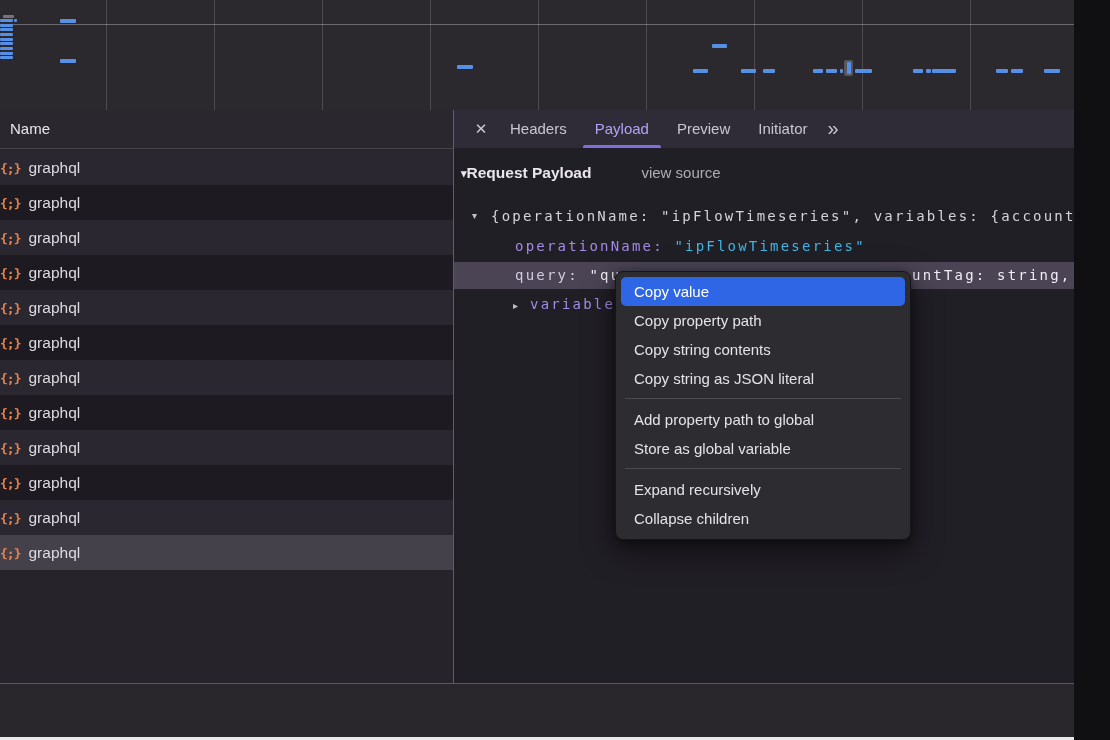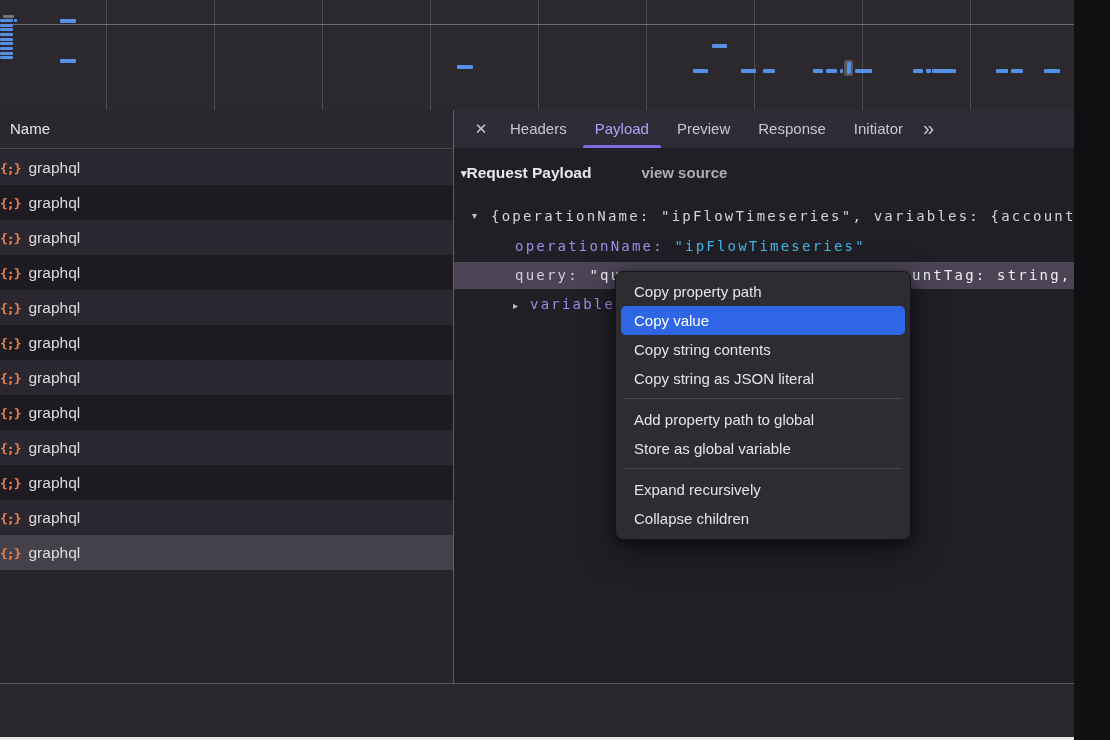--- a/index.html
+++ b/index.html
@@ -32,21 +32,21 @@
     color:#c9c6d2;font-size:15px;padding-left:12px;box-sizing:border-box;}
   .tb-close{width:30px;line-height:38px;text-align:center;font-size:15px;color:#cdcad5;cursor:default;}
   .tabs{display:flex;text-align:right;}
   .tab{padding:0 14px;line-height:38px;position:relative;cursor:default;}
   .tab.selected{color:#b1a4f5;}
   .tab.selected::after{content:"";position:absolute;left:2px;right:2px;bottom:0;height:3px;background:#7e6ce0;border-radius:2px 2px 0 0;}
   .tb-overflow{margin-left:6px;line-height:36px;font-size:20px;color:#c9c6d2;}
   .content{position:absolute;left:0;right:0;top:38px;bottom:0;overflow:hidden;}
   .section-header{position:absolute;left:7px;top:16px;font-size:15.5px;font-weight:bold;color:#e9e7ec;white-space:nowrap;}
   .section-header .tri{font-size:11px;vertical-align:1px;}
-  .viewsource{margin-left:50px;font-weight:700;color:#aeacb4;font-size:15px;}
+  .viewsource{margin-left:50px;font-weight:400;color:#aeacb4;font-size:15px;}
   .mono{font-family:"DejaVu Sans Mono",monospace;font-size:14px;letter-spacing:2.2px;color:#d6d4da;white-space:nowrap;}
   .tree-line{position:absolute;height:24px;line-height:24px;}
   .tri-gray{position:absolute;font-size:10px;color:#c3c1c8;font-family:"Liberation Sans",sans-serif;}
   .key{color:#a28ae5;}
   .str{color:#3fb6e3;}
   .query-row{position:absolute;left:0;right:0;top:114px;height:27px;line-height:27px;background:#4a4455;}
   .query-row .key{color:#d3cde0;}
   .query-row .val{color:#f0eef4;}
   .frag-right{position:absolute;left:458px;top:0;}
   .vars-row{position:absolute;left:0;right:0;top:143px;height:27px;line-height:27px;}
@@ -134,21 +134,20 @@
       </div>
   </div>
 
   <div class="right-panel">
     <div class="tabbar">
       <div class="tb-close">✕</div>
       <div class="tabs" id="tabs">
           <div class="tab">Headers</div>
           <div class="tab selected">Payload</div>
           <div class="tab">Preview</div>
-          <div class="tab">Response</div>
           <div class="tab">Initiator</div>
         </div>
       <div class="tb-overflow">»</div>
     </div>
 
     <div class="content">
       <div class="section-header">
         <span class="tri">▾</span><span>Request Payload</span><span class="viewsource">view source</span>
       </div>
 
@@ -170,22 +169,22 @@
         <span class="key" style="position:absolute;left:76px;top:0;">variables</span>
       </div>
     </div>
   </div>
 
   <div class="vdivider"></div>
   <div class="footer"></div>
   <div class="bottom-strip"></div>
 
   <div class="context-menu" id="menu">
+      <div class="menu-item highlight">Copy value</div>
       <div class="menu-item">Copy property path</div>
-      <div class="menu-item highlight">Copy value</div>
       <div class="menu-item">Copy string contents</div>
       <div class="menu-item">Copy string as JSON literal</div>
       <div class="menu-sep"></div>
       <div class="menu-item">Add property path to global</div>
       <div class="menu-item">Store as global variable</div>
       <div class="menu-sep"></div>
       <div class="menu-item">Expand recursively</div>
       <div class="menu-item">Collapse children</div>
     </div>
 

